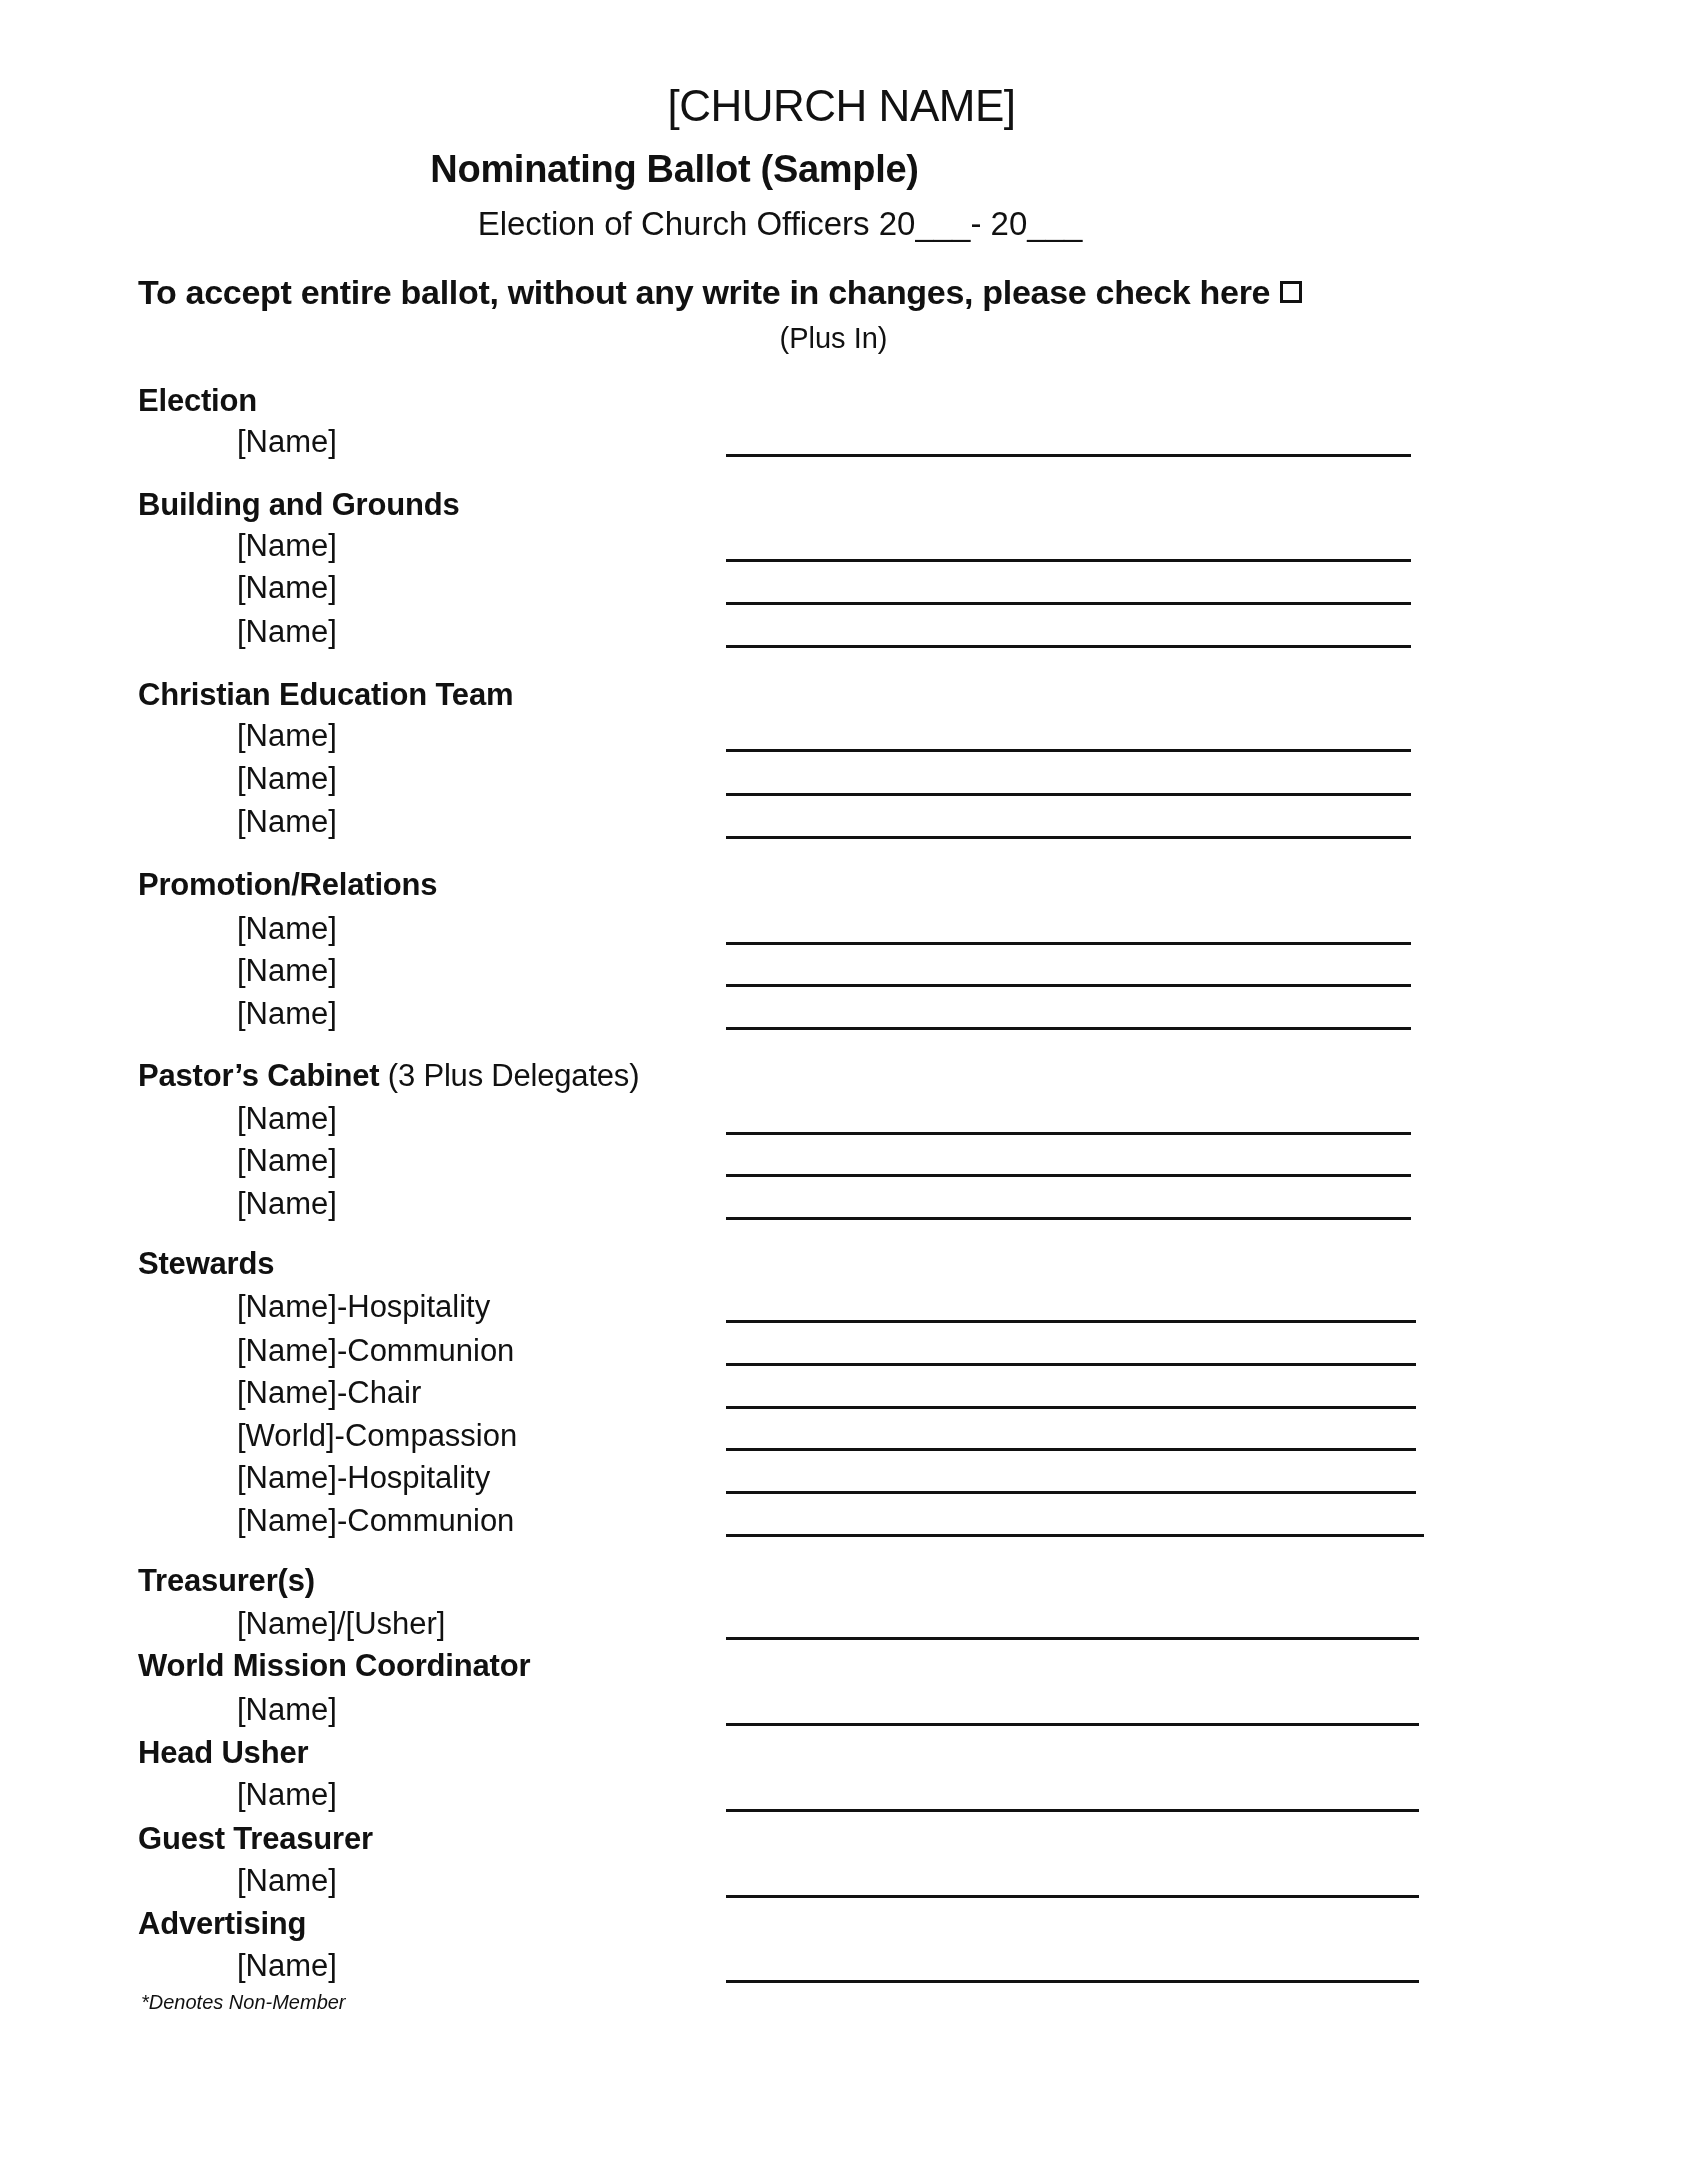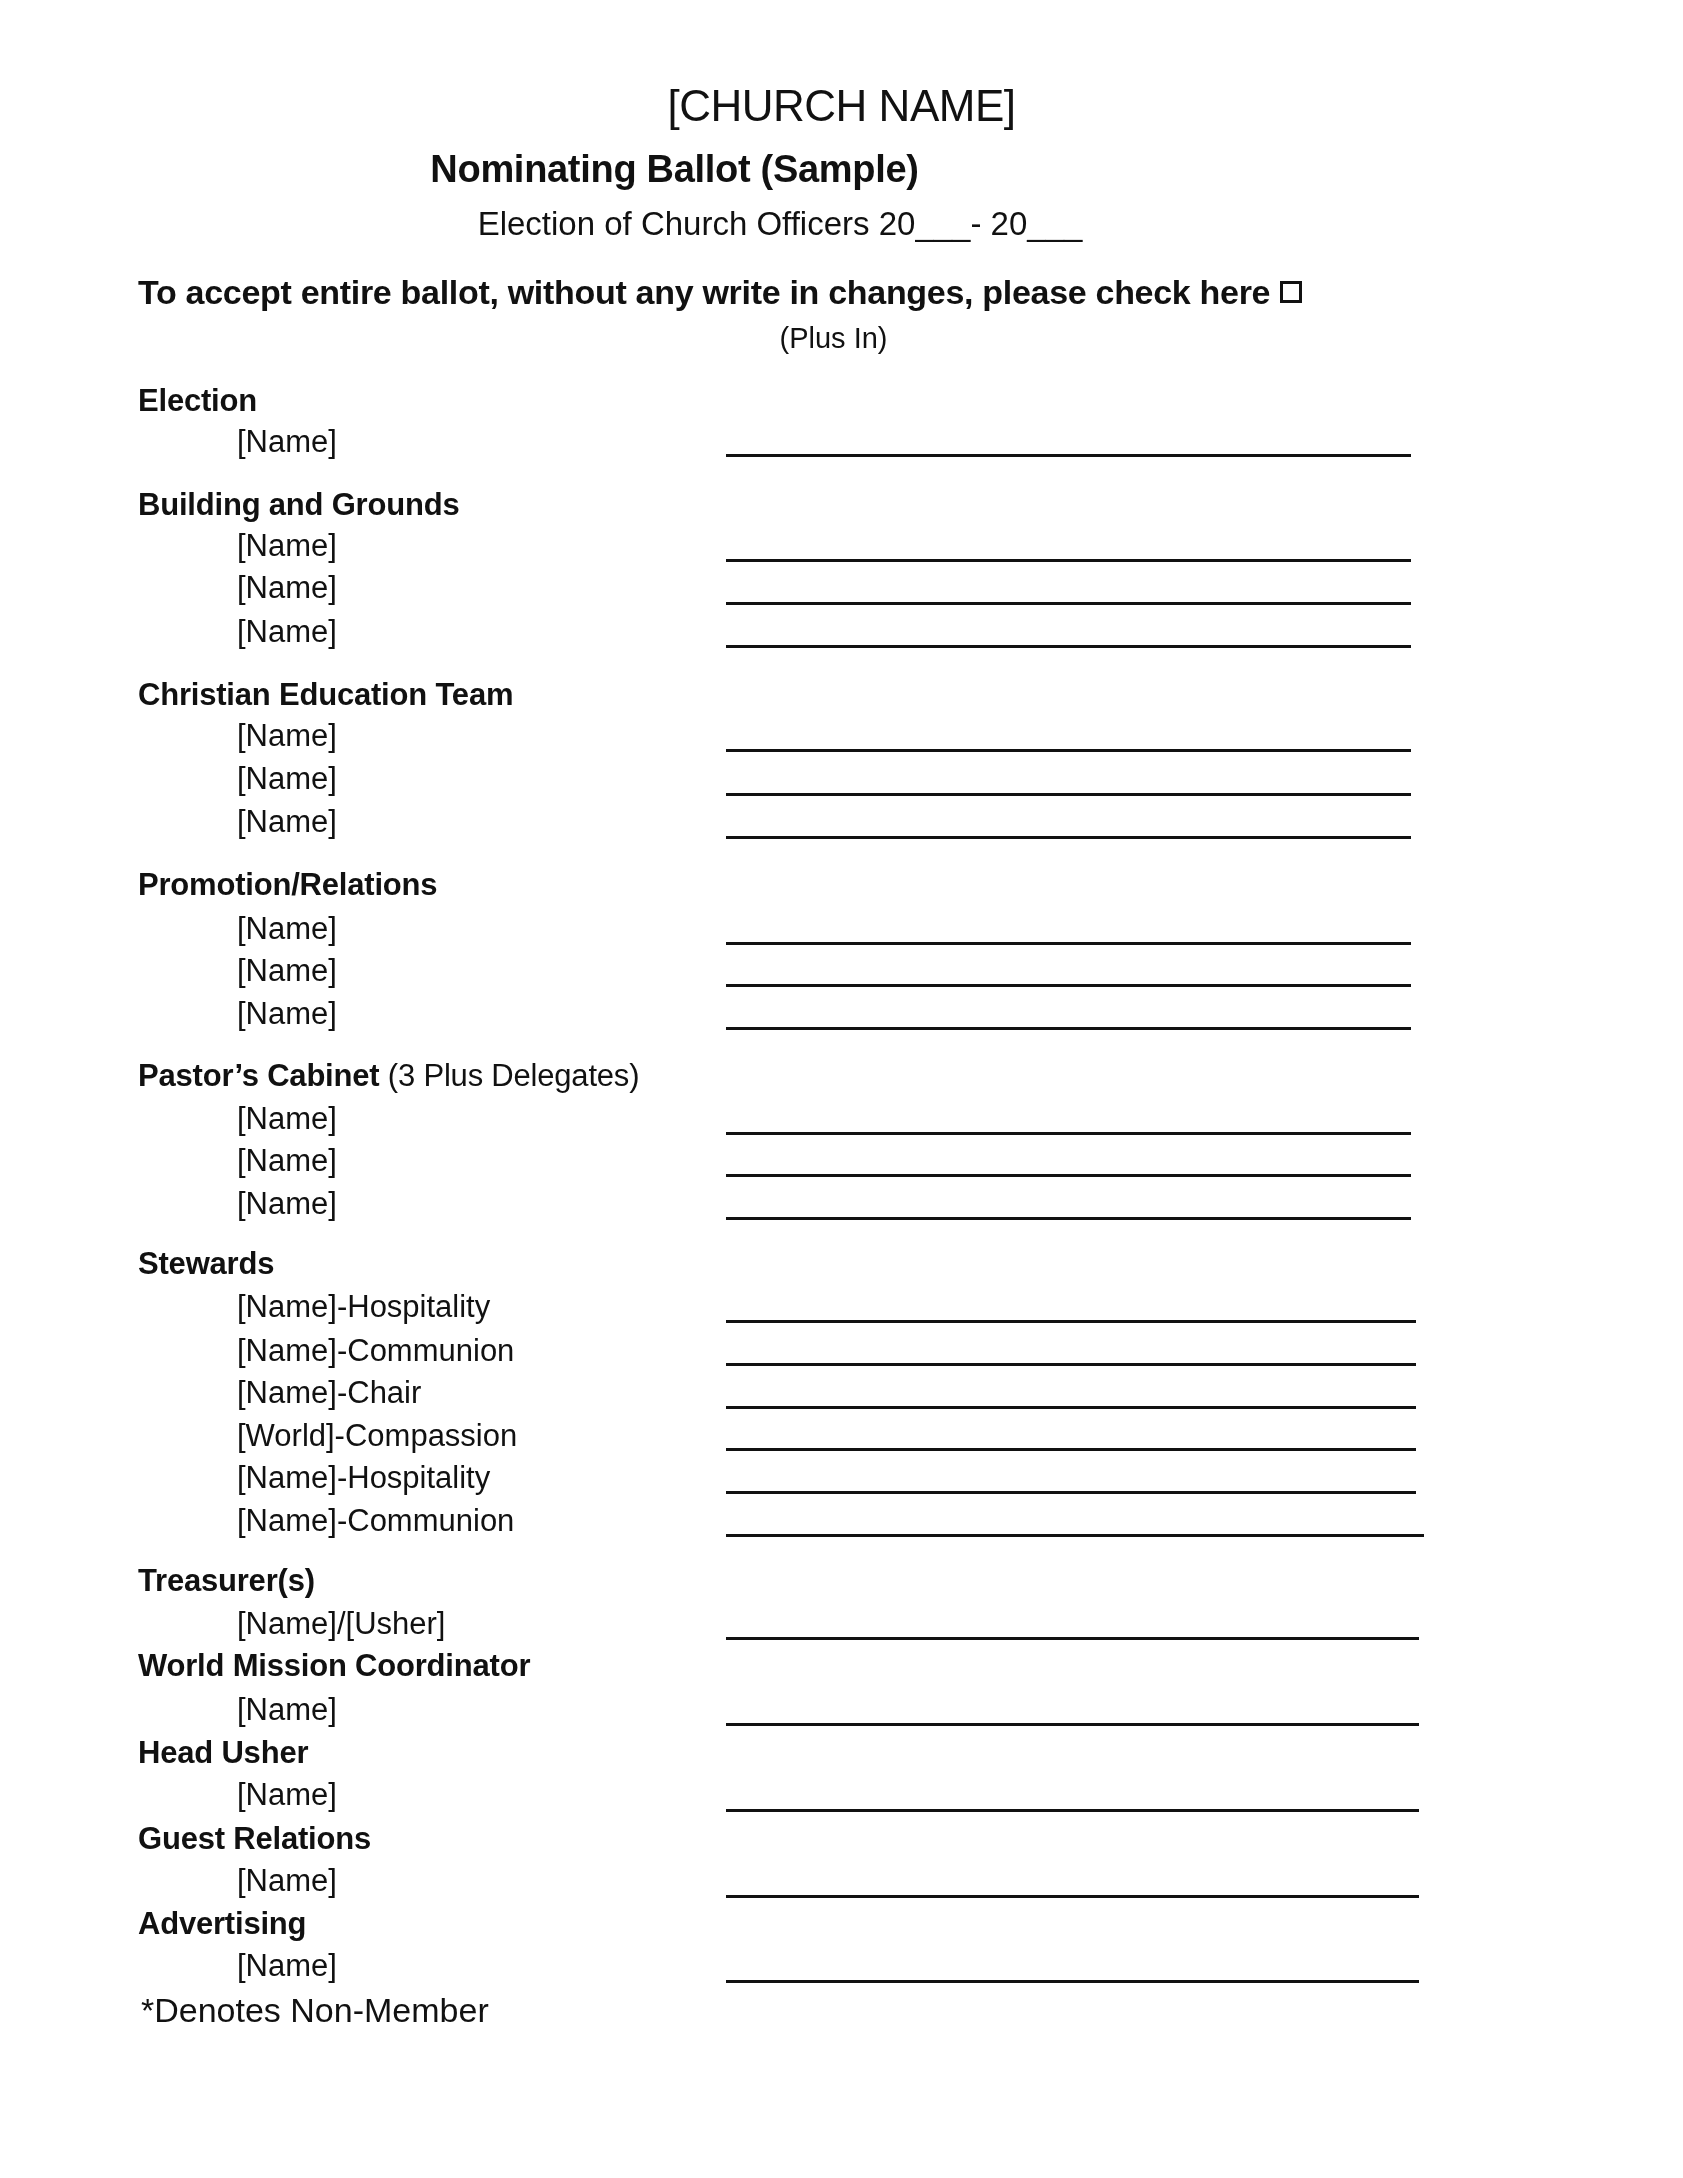--- a/index.html
+++ b/index.html
@@ -9,21 +9,21 @@
   .title { font-size:44px; font-weight:normal; left:0; width:1683px; text-align:center; top:81px; letter-spacing:-0.5px; }
   .subtitle { font-size:38px; font-weight:bold; left:0; width:1349px; text-align:center; top:148px; letter-spacing:-0.3px; }
   .election { font-size:33px; left:0; width:1560px; text-align:center; top:205px; }
   .accept { font-size:34px; font-weight:bold; left:138px; top:273px; letter-spacing:-0.3px; }
   .checkbox { display:inline-block; width:22px; height:22px; border:3.5px solid #111; vertical-align:middle; margin-left:10px; position:relative; top:-3px; box-sizing:border-box; cursor:pointer; }
   .writein { font-size:29px; left:0; width:1667px; text-align:center; top:322px; }
   .section { font-size:31px; font-weight:bold; left:138px; letter-spacing:-0.2px; }
   .section .note { font-weight:normal; }
   .name { font-size:31px; left:237px; }
   .line { height:3px; background:#111; left:726px; }
-  .footnote { font-size:34px; left:141px; }
+  .footnote { font-size:20px; font-style:italic; left:141px; }
 </style>
 </head>
 <body>
 
 <div class="abs title">[CHURCH NAME]</div>
 <div class="abs subtitle">Nominating Ballot (Sample)</div>
 <div class="abs election">Election of Church Officers 20___- 20___</div>
 
 <div class="abs accept">
   <span>To accept entire ballot, without any write in changes, please check here</span><span class="checkbox"></span>
@@ -89,21 +89,21 @@
 <div class="abs line" style="top:1637px;width:693px"></div>
 
 <div class="abs section" style="top:1648px">World Mission Coordinator</div>
 <div class="abs name" style="top:1692px">[Name]</div>
 <div class="abs line" style="top:1723px;width:693px"></div>
 
 <div class="abs section" style="top:1735px">Head Usher</div>
 <div class="abs name" style="top:1777px">[Name]</div>
 <div class="abs line" style="top:1809px;width:693px"></div>
 
-<div class="abs section" style="top:1821px">Guest Relations</div>
+<div class="abs section" style="top:1821px">Guest Treasurer</div>
 <div class="abs name" style="top:1863px">[Name]</div>
 <div class="abs line" style="top:1895px;width:693px"></div>
 
 <div class="abs section" style="top:1906px">Advertising</div>
 <div class="abs name" style="top:1948px">[Name]</div>
 <div class="abs line" style="top:1980px;width:693px"></div>
 
 <div class="abs footnote" style="top:1991px">*Denotes Non-Member</div>
 
 

